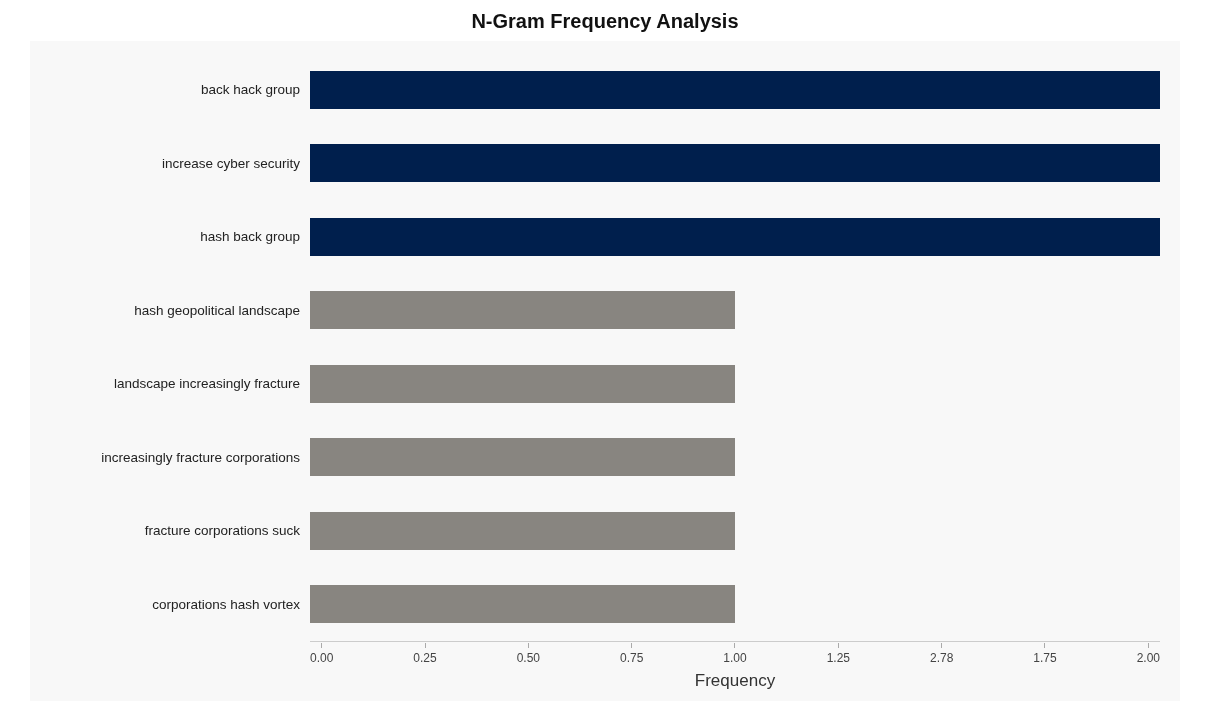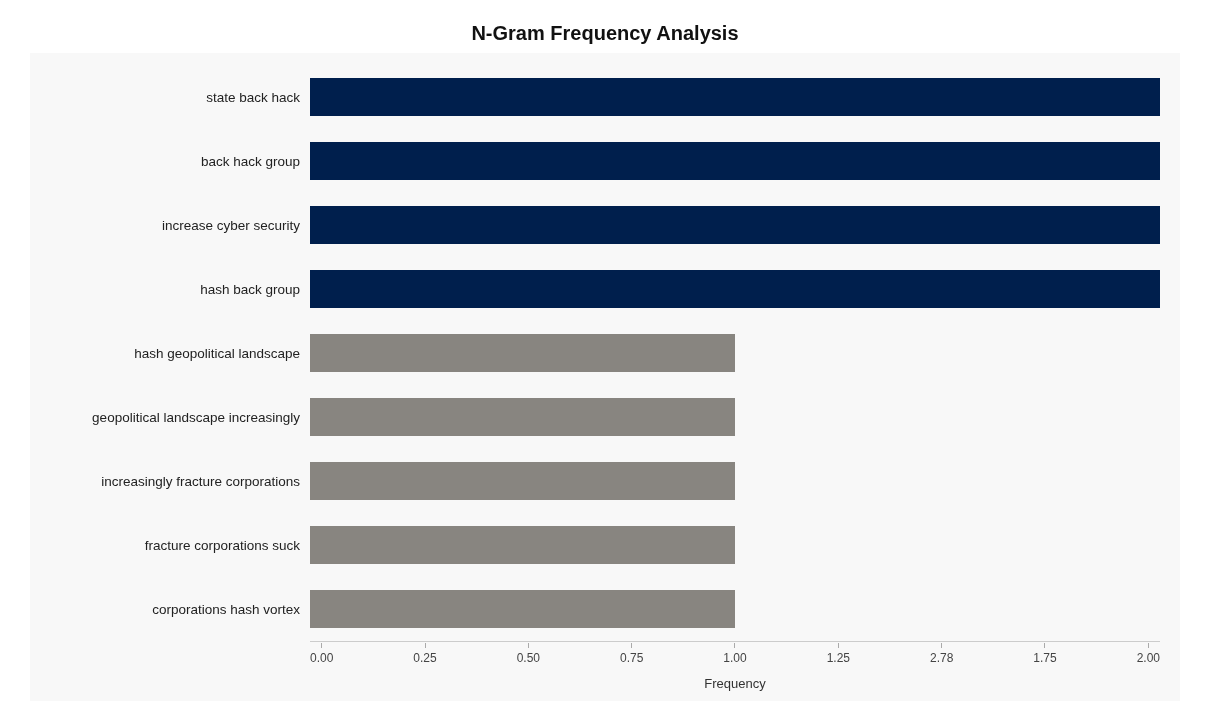--- a/index.html
+++ b/index.html
@@ -9,21 +9,21 @@
       width: 1210px;
       height: 701px;
       overflow: hidden;
     }
     .chart-container {
       width: 1210px;
       height: 701px;
       display: flex;
       flex-direction: column;
       align-items: center;
-      padding: 22px 0 0 0;
+      padding: 10px 0 0 0;
     }
     .chart-title {
       font-size: 20px;
       font-weight: 700;
       color: #111;
       margin-bottom: 8px;
     }
     .chart-area {
       background: #f8f8f8;
       width: 1150px;
@@ -100,63 +100,57 @@
       font-size: 12px;
       color: #444;
       margin-top: 3px;
     }
     .x-axis-title {
       position: absolute;
       bottom: 0;
       left: 0;
       right: 0;
       text-align: center;
-      font-size: 13px;
+      font-size: 17px;
       color: #333;
     }
   </style>
 </head>
 <body>
 
 <div class="chart-container">
   <div class="chart-title">N-Gram Frequency Analysis</div>
   <div class="chart-area" id="chartArea">
 
-    <div class="bar-row">
-        <div class="bar-label">state back hack</div>
+      <div class="bar-row">
+        <div class="bar-label">back hack group</div>
         <div class="bar-track">
           <div class="bar-fill dark" style="width: 100%;"></div>
         </div>
       </div>
       <div class="bar-row">
-        <div class="bar-label">back hack group</div>
+        <div class="bar-label">increase cyber security</div>
         <div class="bar-track">
           <div class="bar-fill dark" style="width: 100%;"></div>
         </div>
       </div>
       <div class="bar-row">
-        <div class="bar-label">increase cyber security</div>
+        <div class="bar-label">hash back group</div>
         <div class="bar-track">
           <div class="bar-fill dark" style="width: 100%;"></div>
         </div>
       </div>
       <div class="bar-row">
-        <div class="bar-label">hash back group</div>
-        <div class="bar-track">
-          <div class="bar-fill dark" style="width: 100%;"></div>
-        </div>
-      </div>
-      <div class="bar-row">
         <div class="bar-label">hash geopolitical landscape</div>
         <div class="bar-track">
           <div class="bar-fill gray" style="width: 50%;"></div>
         </div>
       </div>
       <div class="bar-row">
-        <div class="bar-label">geopolitical landscape increasingly</div>
+        <div class="bar-label">landscape increasingly fracture</div>
         <div class="bar-track">
           <div class="bar-fill gray" style="width: 50%;"></div>
         </div>
       </div>
       <div class="bar-row">
         <div class="bar-label">increasingly fracture corporations</div>
         <div class="bar-track">
           <div class="bar-fill gray" style="width: 50%;"></div>
         </div>
       </div>

